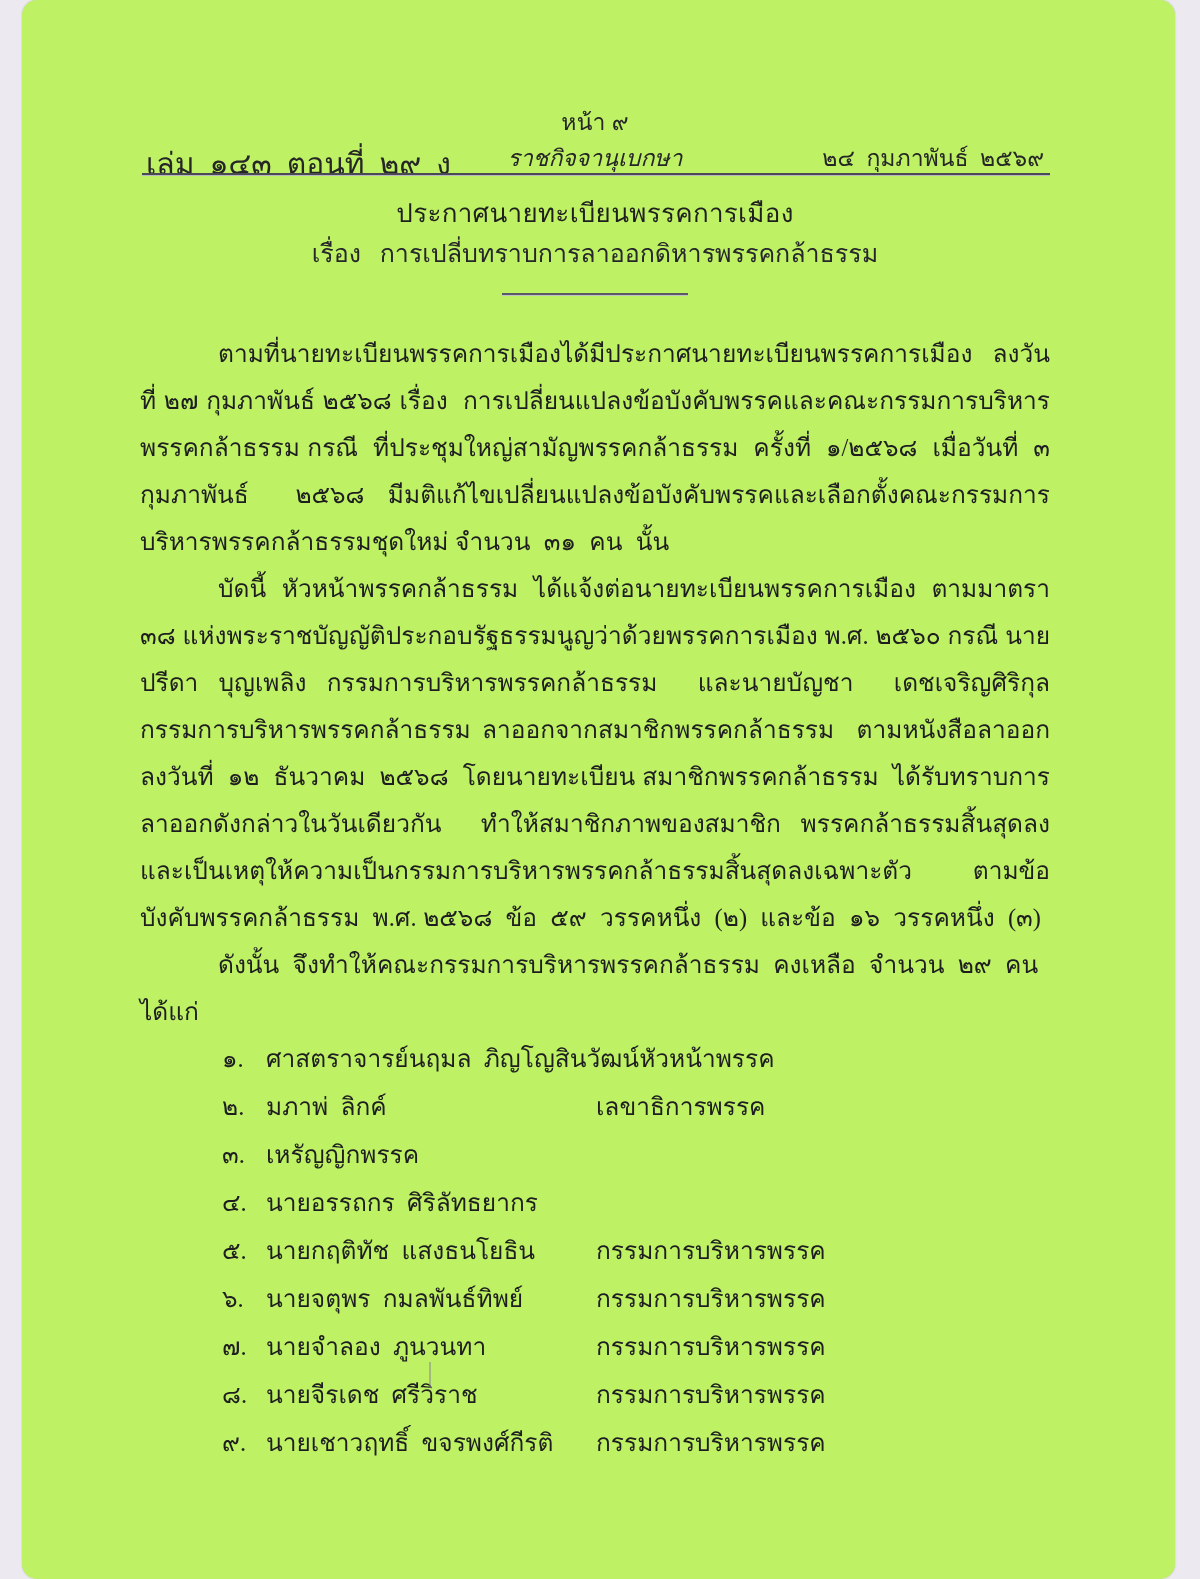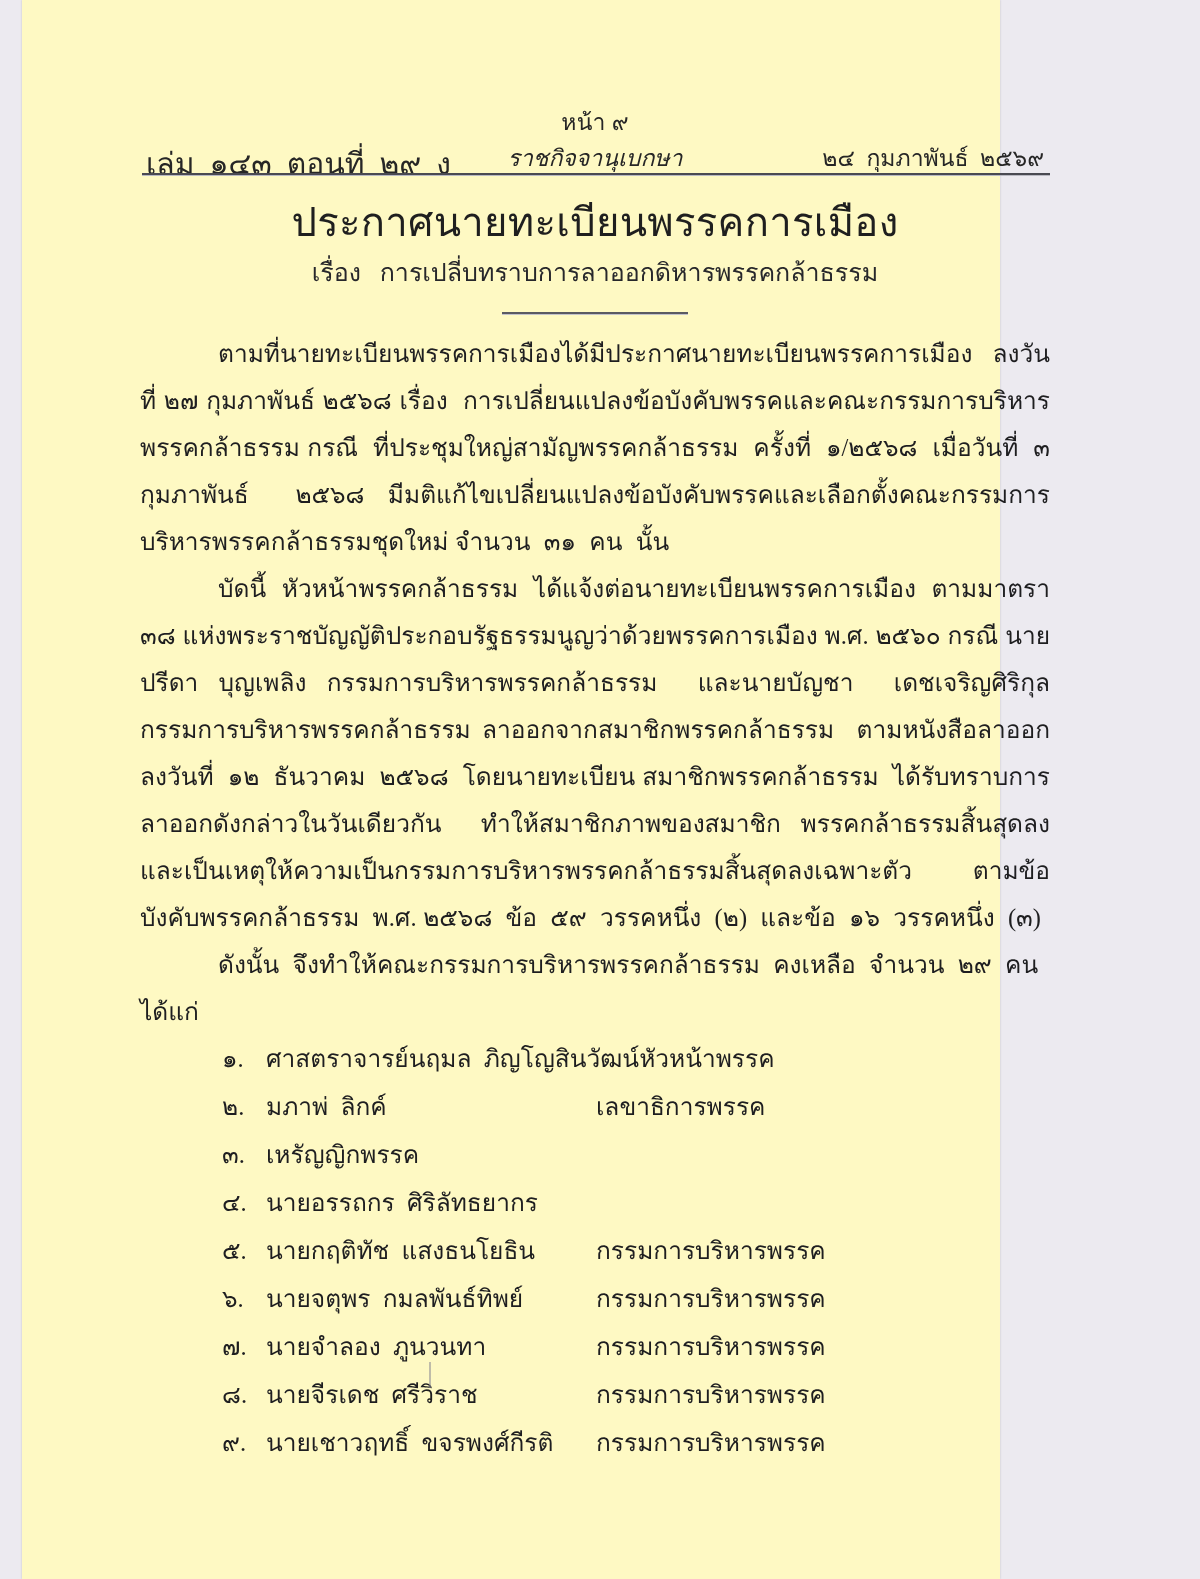--- a/index.html
+++ b/index.html
@@ -22,25 +22,26 @@
     height: 1579px;
     background: #eceaf0;
     box-sizing: border-box;
   }
 
   
   .page {
     position: absolute;
     left: 22px;
     top: 0;
-    width: 978px;
-    height: 1579px;
-    background: #fef9c3;
+    width: 1153px;
+    height: 1579px;
+    background: #bef264;
     box-shadow: 0 0 2px rgba(0,0,0,0.18);
     box-sizing: border-box;
+    border-radius: 15px;
   }
 
   .page-inner {
     position: absolute;
     left: 118px;
     top: 0;
     width: 910px;
     height: 1579px;
   }
 
@@ -107,21 +108,21 @@
 
   
   .title-block {
     position: absolute;
     left: 0;
     top: 196px;
     width: 910px;
     text-align: center;
   }
   .doc-title {
-    font-size: 40px;
+    font-size: 26px;
     color: #1f1f1f;
     line-height: 1.35;
     letter-spacing: .3px;
   }
   .doc-subtitle {
     margin-top: 6px;
     font-size: 25px;
     color: #27272b;
     line-height: 1.35;
     white-space: pre;

